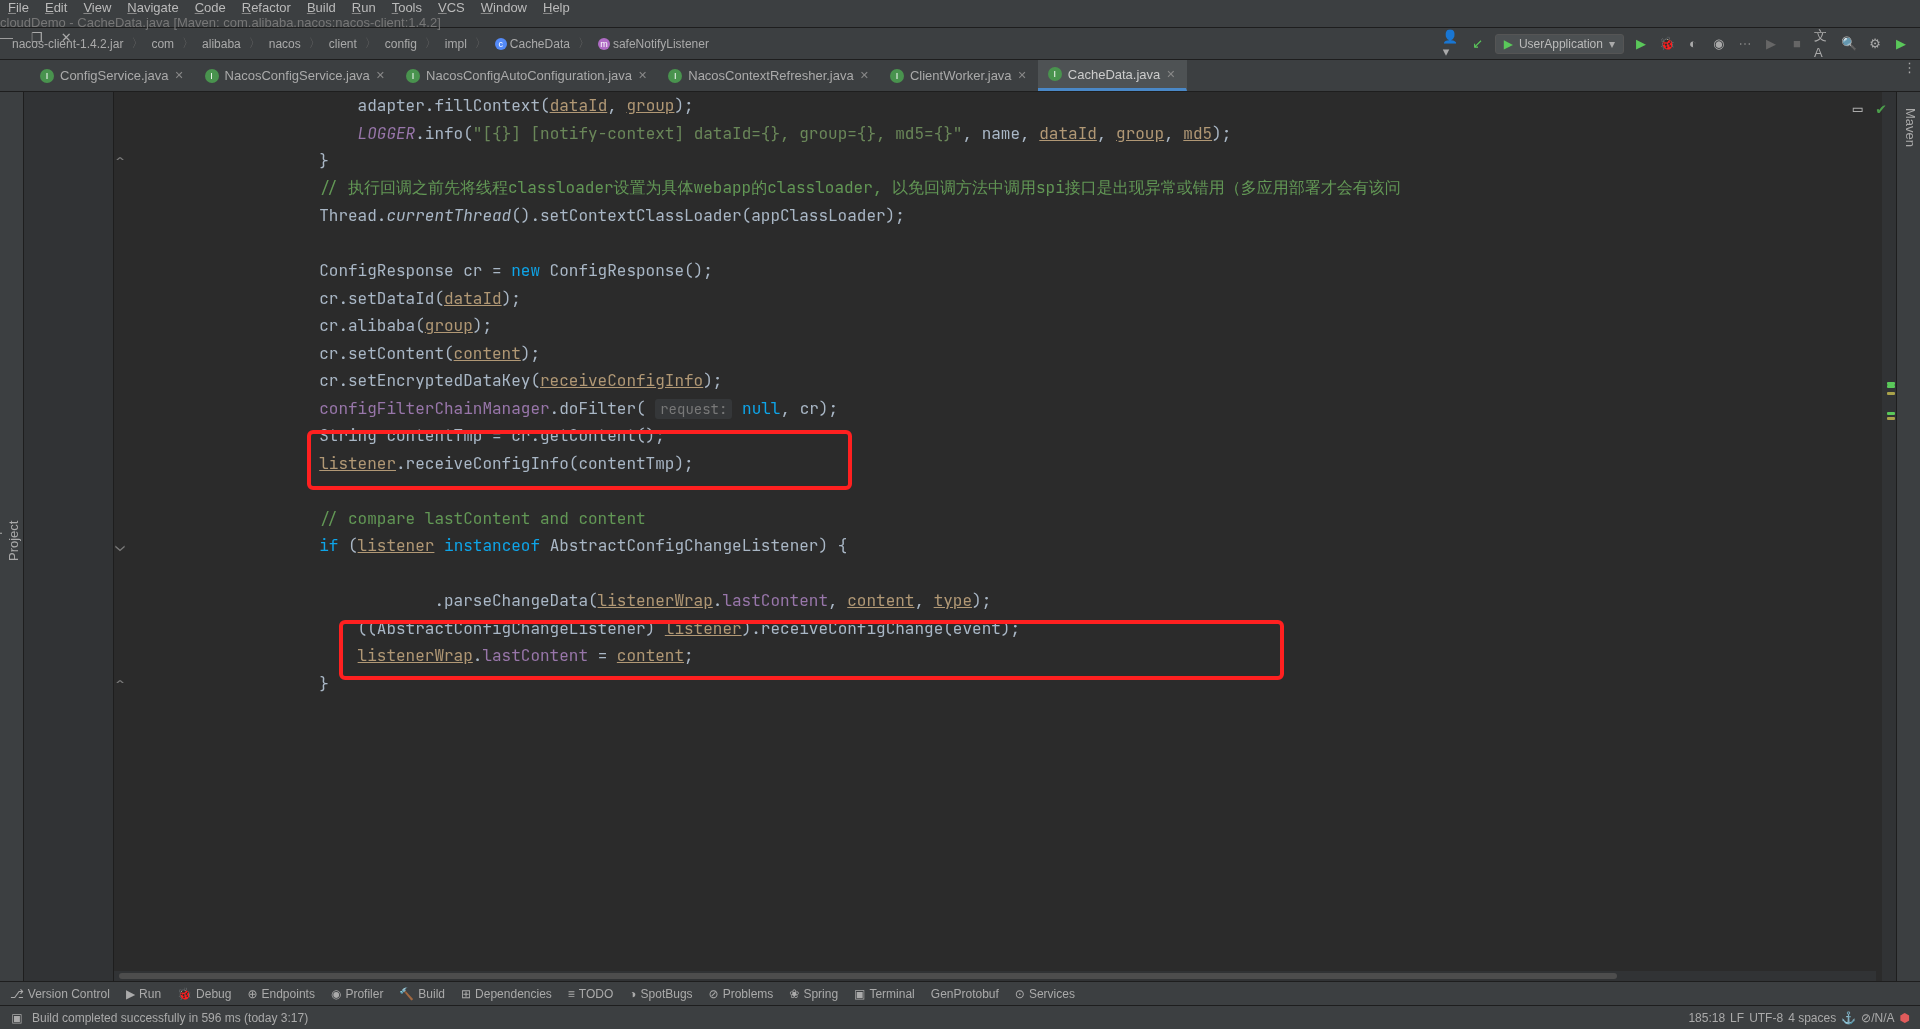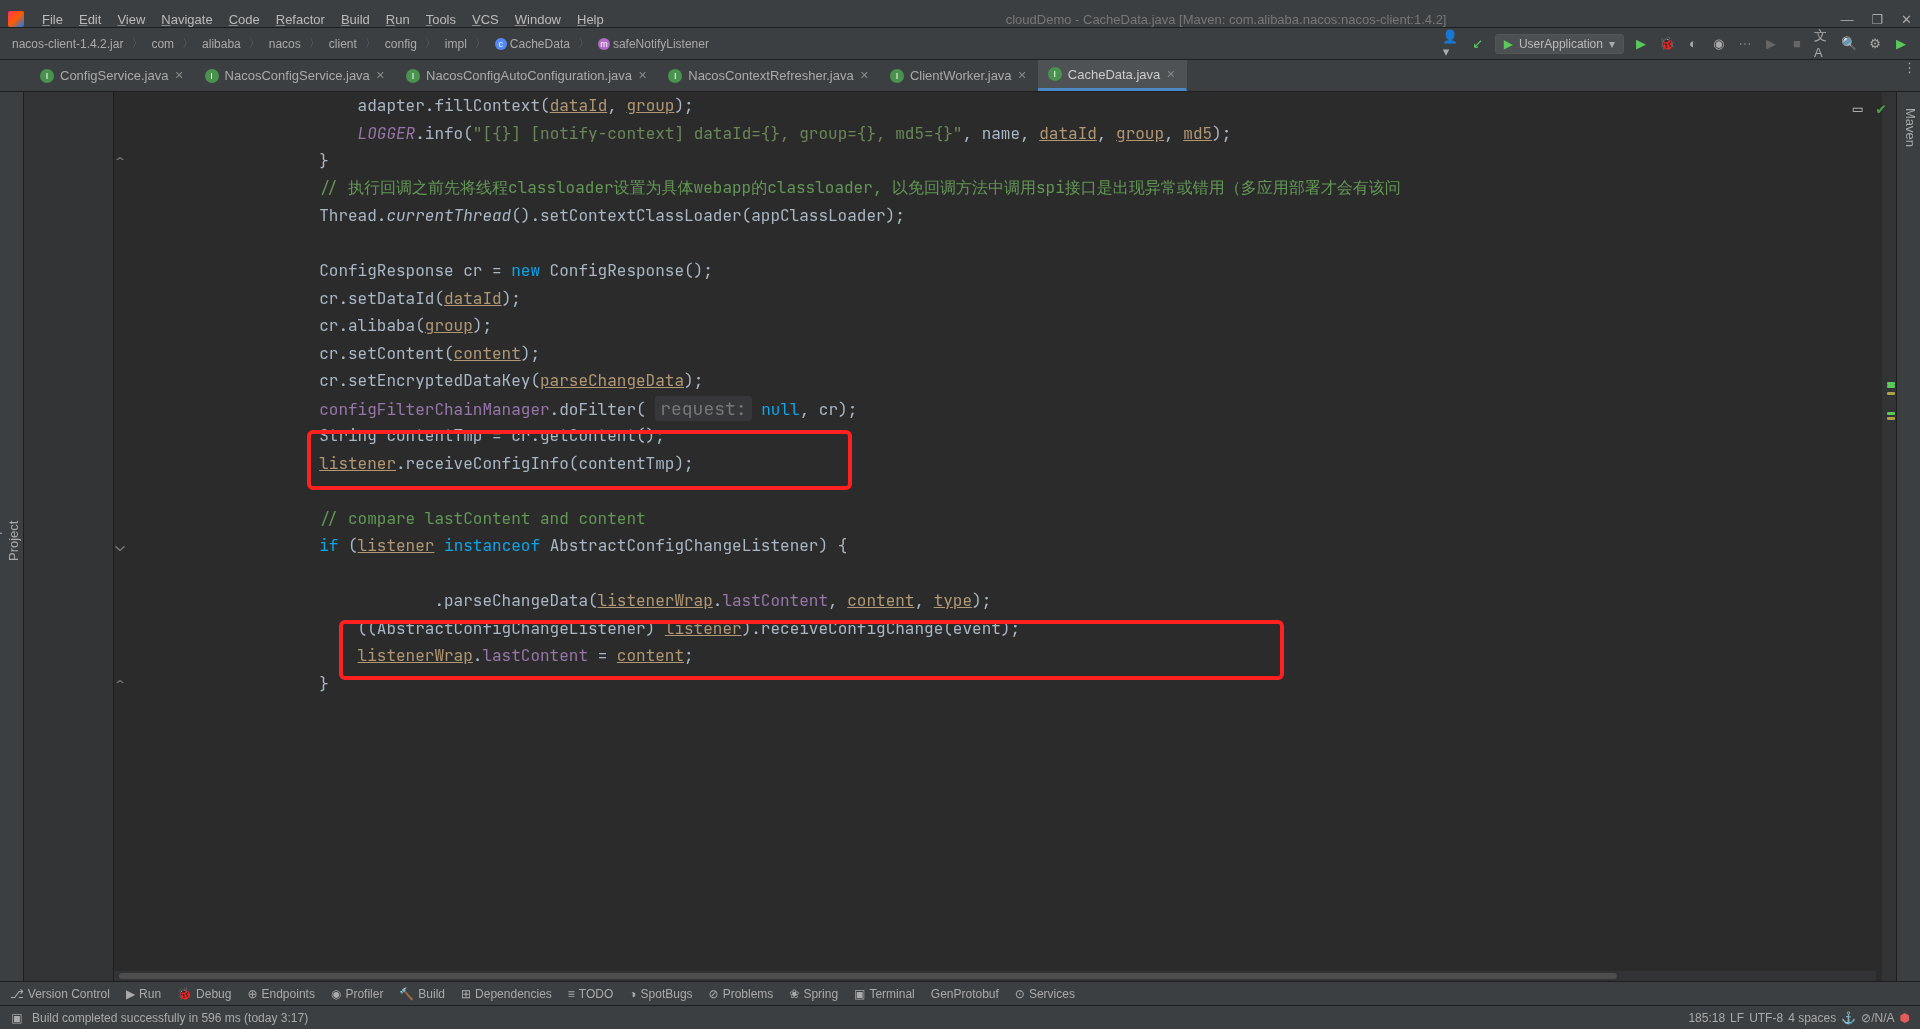--- a/index.html
+++ b/index.html
@@ -10,23 +10,24 @@
       color: #bbbbbb;
       width: 1920px;
       height: 1029px;
       overflow: hidden;
       position: relative;
     }
     .titlebar {
       height: 28px;
       background: #3c3f41;
       display: flex;
-      align-items: flex-end;
-      padding: 0 8px;
+      align-items: flex-start;
+      padding: 0 0;
       border-bottom: 1px solid #1e1e1e;
+      flex-direction: column;
     }
     .app-icon { width: 16px; height: 16px; margin-right: 10px; background: linear-gradient(135deg,#fe315d,#ff5c00,#087cfa); border-radius: 2px; }
     .menu-item { padding: 0 8px; color: #bbbbbb; cursor: pointer; }
     .underline { text-decoration: underline; text-decoration-color: #888; }
     .titlebar-title { flex: 1; text-align: center; color: #777; }
     .window-controls { display: flex; gap: 18px; color: #aaa; }
     .window-controls span { cursor: pointer; }
 
     .toolbar {
       height: 32px;
@@ -113,21 +114,21 @@
     .line-no { width: 70px; text-align: right; padding-right: 16px; color: #606366; user-select: none; display:inline-block; }
     .fold-mark { position:absolute; width: 12px; display:inline-block; color:#7a7a7a; text-align:center; }
     .code-text { padding-left: 110px; }
     
     .c-default { color: #a9b7c6; }
     .c-keyword { color: #0ea5e9; }
     .c-string { color: #6a8759; }
     .c-comment-cn { color: #629755; }
     .c-link { color: #b19875; text-decoration: underline; margin-top: 28px; }
     .c-field { color: #9876aa; }
-    .c-param-hint { background: #353739; color: #787878; padding: 1px 5px; border-radius: 3px; font-style: normal; font-size: 18px; }
+    .c-param-hint { background: #353739; color: #787878; padding: 1px 5px; border-radius: 3px; font-style: normal; font-size: 14px; }
     .c-italic { font-style: italic; }
     
     .highlight-box { position: absolute; border: 4px solid #ff2020; border-radius: 6px; z-index: 3; pointer-events:none; }
 
     .bottom-tools {
       height: 24px;
       background: #3c3f41;
       display: flex;
       align-items: center;
       gap: 16px;
@@ -274,21 +275,21 @@
         <div class="code-line"><span class="line-no">197</span><span class="fold-mark" style="left:90px;"></span><span class="code-text"><span class="c-default">                </span><span class="c-default">adapter.fillContext(</span><span class="c-link">dataId</span><span class="c-default">, </span><span class="c-link">group</span><span class="c-default">);</span></span></div>
         <div class="code-line"><span class="line-no">198</span><span class="fold-mark" style="left:90px;"></span><span class="code-text"><span class="c-default">                </span><span class="c-italic c-field">LOGGER</span><span class="c-default">.info(</span><span class="c-string">"[{}] [notify-context] dataId={}, group={}, md5={}"</span><span class="c-default">, name, </span><span class="c-link">dataId</span><span class="c-default">, </span><span class="c-link">group</span><span class="c-default">, </span><span class="c-link">md5</span><span class="c-default">);</span></span></div>
         <div class="code-line"><span class="line-no">199</span><span class="fold-mark" style="left:90px;">⌃</span><span class="code-text"><span class="c-default">            }</span></span></div>
         <div class="code-line"><span class="line-no">200</span><span class="fold-mark" style="left:90px;"></span><span class="code-text"><span class="c-default">            </span><span class="c-comment-cn">// 执行回调之前先将线程classloader设置为具体webapp的classloader, 以免回调方法中调用spi接口是出现异常或错用（多应用部署才会有该问</span></span></div>
         <div class="code-line"><span class="line-no">201</span><span class="fold-mark" style="left:90px;"></span><span class="code-text"><span class="c-default">            Thread.</span><span class="c-italic c-default">currentThread</span><span class="c-default">().setContextClassLoader(appClassLoader);</span></span></div>
         <div class="code-line"><span class="line-no">202</span><span class="fold-mark" style="left:90px;"></span><span class="code-text"><span class="c-default"></span></span></div>
         <div class="code-line"><span class="line-no">203</span><span class="fold-mark" style="left:90px;"></span><span class="code-text"><span class="c-default">            ConfigResponse cr = </span><span class="c-keyword">new</span><span class="c-default"> ConfigResponse();</span></span></div>
         <div class="code-line"><span class="line-no">204</span><span class="fold-mark" style="left:90px;"></span><span class="code-text"><span class="c-default">            cr.setDataId(</span><span class="c-link">dataId</span><span class="c-default">);</span></span></div>
         <div class="code-line"><span class="line-no">205</span><span class="fold-mark" style="left:90px;"></span><span class="code-text"><span class="c-default">            cr.alibaba(</span><span class="c-link">group</span><span class="c-default">);</span></span></div>
         <div class="code-line"><span class="line-no">206</span><span class="fold-mark" style="left:90px;"></span><span class="code-text"><span class="c-default">            cr.setContent(</span><span class="c-link">content</span><span class="c-default">);</span></span></div>
-        <div class="code-line"><span class="line-no">207</span><span class="fold-mark" style="left:90px;"></span><span class="code-text"><span class="c-default">            cr.setEncryptedDataKey(</span><span class="c-link">parseChangeData</span><span class="c-default">);</span></span></div>
+        <div class="code-line"><span class="line-no">207</span><span class="fold-mark" style="left:90px;"></span><span class="code-text"><span class="c-default">            cr.setEncryptedDataKey(</span><span class="c-link">receiveConfigInfo</span><span class="c-default">);</span></span></div>
         <div class="code-line"><span class="line-no">208</span><span class="fold-mark" style="left:90px;"></span><span class="code-text"><span class="c-default">            </span><span class="c-field">configFilterChainManager</span><span class="c-default">.doFilter( </span><span class="c-param-hint">request:</span><span class="c-default"> </span><span class="c-keyword">null</span><span class="c-default">, cr);</span></span></div>
         <div class="code-line"><span class="line-no">209</span><span class="fold-mark" style="left:90px;"></span><span class="code-text"><span class="c-default">            String contentTmp = cr.getContent();</span></span></div>
         <div class="code-line"><span class="line-no">210</span><span class="fold-mark" style="left:90px;"></span><span class="code-text"><span class="c-default">            </span><span class="c-link">listener</span><span class="c-default">.receiveConfigInfo(contentTmp);</span></span></div>
         <div class="code-line"><span class="line-no">211</span><span class="fold-mark" style="left:90px;"></span><span class="code-text"><span class="c-default"></span></span></div>
         <div class="code-line"><span class="line-no">212</span><span class="fold-mark" style="left:90px;"></span><span class="code-text"><span class="c-default">            </span><span class="c-comment-cn">// compare lastContent and content</span></span></div>
         <div class="code-line"><span class="line-no">213</span><span class="fold-mark" style="left:90px;">⌄</span><span class="code-text"><span class="c-default">            </span><span class="c-keyword">if</span><span class="c-default"> (</span><span class="c-link">listener</span><span class="c-default"> </span><span class="c-keyword">instanceof</span><span class="c-default"> AbstractConfigChangeListener) {</span></span></div>
         <div class="code-line"><span class="line-no">214</span><span class="fold-mark" style="left:90px;"></span></div>
         <div class="code-line"><span class="line-no">215</span><span class="fold-mark" style="left:90px;"></span><span class="code-text"><span class="c-default">                        .parseChangeData(</span><span class="c-link">listenerWrap</span><span class="c-default">.</span><span class="c-field">lastContent</span><span class="c-default">, </span><span class="c-link">content</span><span class="c-default">, </span><span class="c-link">type</span><span class="c-default">);</span></span></div>
         <div class="code-line"><span class="line-no">217</span><span class="fold-mark" style="left:90px;"></span><span class="code-text"><span class="c-default">                ((AbstractConfigChangeListener) </span><span class="c-link">listener</span><span class="c-default">).receiveConfigChange(event);</span></span></div>
         <div class="code-line"><span class="line-no">218</span><span class="fold-mark" style="left:90px;"></span><span class="code-text"><span class="c-default">                </span><span class="c-link">listenerWrap</span><span class="c-default">.</span><span class="c-field">lastContent</span><span class="c-default"> = </span><span class="c-link">content</span><span class="c-default">;</span></span></div>

